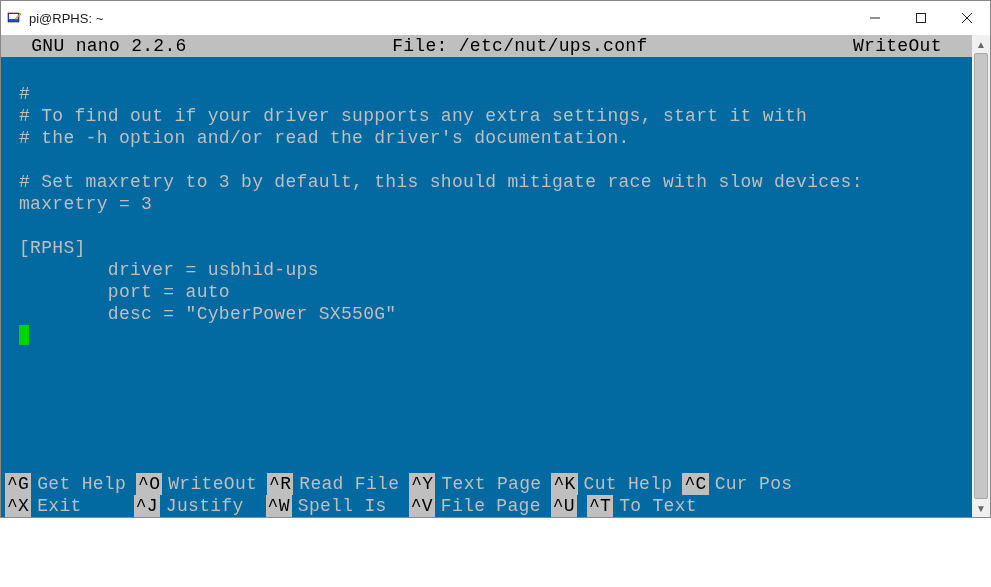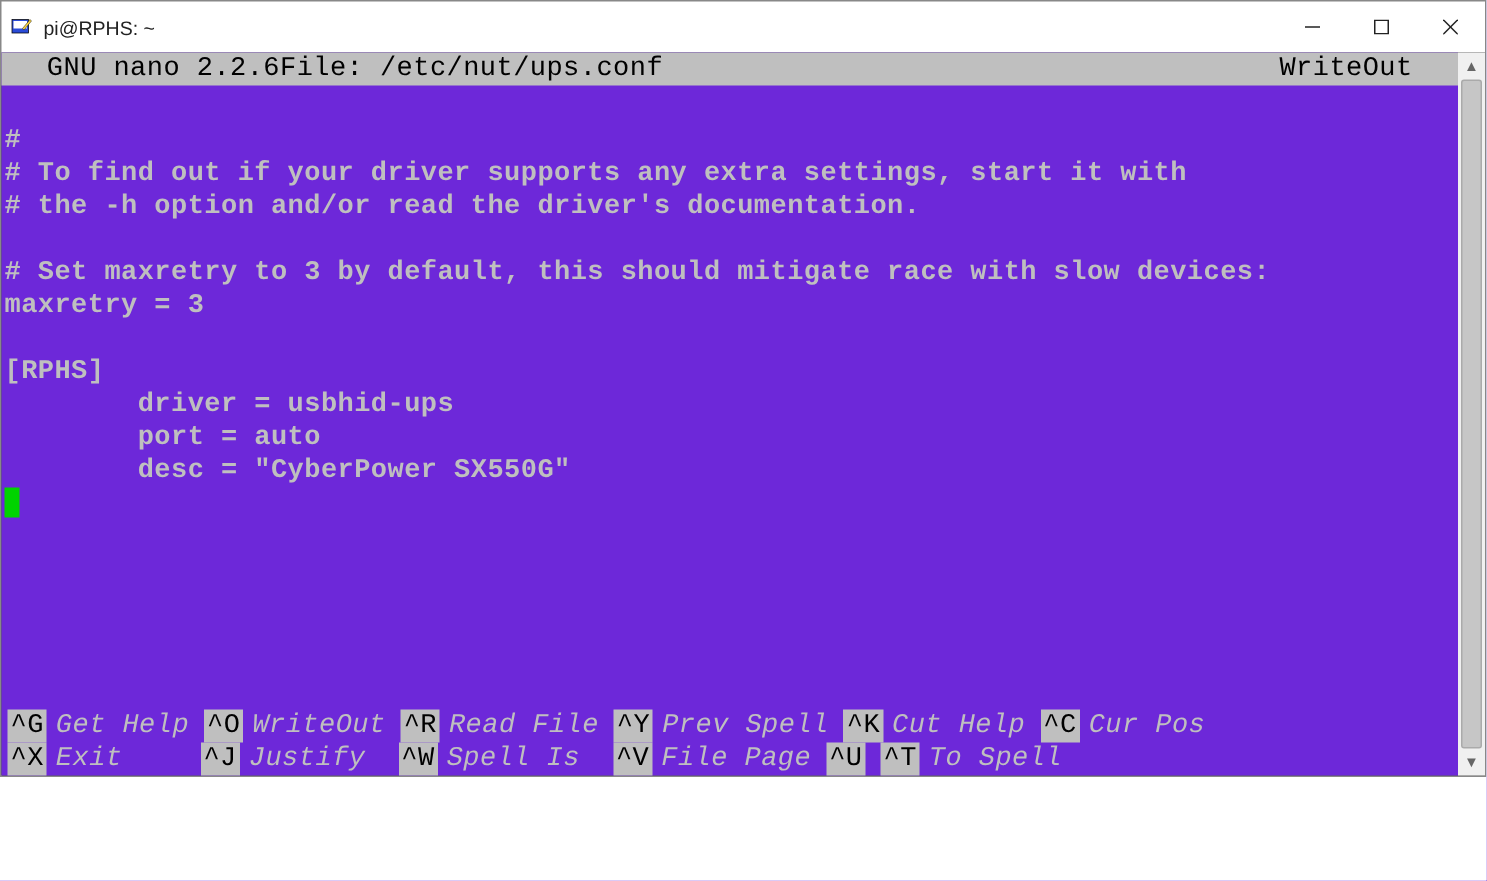--- a/index.html
+++ b/index.html
@@ -40,44 +40,43 @@
   }
 
   .client {
     flex: 1;
     display: flex;
     background: #000;
     position: relative;
   }
   .terminal {
     flex: 1;
-    background: #6d28d9;
+    background: #0369a1;
     color: #bfbfbf;
     font-family: "Consolas", "Courier New", monospace;
     font-size: 18px;
     line-height: 22px;
     letter-spacing: 0.3px;
     position: relative;
   }
   .nanobar {
     background: #bfbfbf;
     color: #000;
     display: flex;
     padding: 0 8px;
     height: 22px;
     align-items: center;
     white-space: pre;
   }
   .nanobar .left { flex: 0 0 auto; }
-  .nanobar .center { flex: 1; }
+  .nanobar .center { flex: 1; text-align: center; }
   .nanobar .right { flex: 0 0 auto; }
   .editor {
-    padding: 4px 6px 0 2px;
+    padding: 4px 6px 0 18px;
     white-space: pre;
-    font-weight: bold;
   }
   .cursor {
     display: inline-block;
     width: 10px; height: 20px;
     background: #00d400;
     vertical-align: -3px;
   }
   .shortcuts {
     position: absolute;
     bottom: 0; left: 0; right: 0;
@@ -97,21 +96,21 @@
     display: flex;
     align-items: center;
     margin-right: 10px;
   }
   .key {
     background: #bfbfbf;
     color: #000;
     padding: 0 2px;
     display: inline-block;
   }
-  .lbl { margin-left: 6px; font-style: italic; }
+  .lbl { margin-left: 6px; }
 
   .scrollbar {
     width: 18px;
     background: #f0f0f0;
     display: flex; flex-direction: column;
   }
   .sb-btn {
     height: 18px;
     display: flex; align-items: center; justify-content: center;
     color: #666;
@@ -181,31 +180,31 @@
 <span>        port = auto</span>
 <span>        desc = "CyberPower SX550G"</span>
 <span class="cursor"></span>
 </div>
 
       <div class="shortcuts">
         <div class="row">
           <span class="sc"><span class="key">^G</span><span class="lbl">Get Help</span></span>
           <span class="sc"><span class="key">^O</span><span class="lbl">WriteOut</span></span>
           <span class="sc"><span class="key">^R</span><span class="lbl">Read File</span></span>
-          <span class="sc"><span class="key">^Y</span><span class="lbl">Prev Spell</span></span>
+          <span class="sc"><span class="key">^Y</span><span class="lbl">Text Page</span></span>
           <span class="sc"><span class="key">^K</span><span class="lbl">Cut Help</span></span>
           <span class="sc"><span class="key">^C</span><span class="lbl">Cur Pos</span></span>
         </div>
         <div class="row">
           <span class="sc"><span class="key">^X</span><span class="lbl">Exit</span></span>
           <span class="sc" style="margin-left:42px"><span class="key">^J</span><span class="lbl">Justify</span></span>
           <span class="sc" style="margin-left:12px"><span class="key">^W</span><span class="lbl">Spell Is</span></span>
           <span class="sc" style="margin-left:12px"><span class="key">^V</span><span class="lbl">File Page</span></span>
           <span class="sc"><span class="key">^U</span></span>
-          <span class="sc"><span class="key">^T</span><span class="lbl">To Spell</span></span>
+          <span class="sc"><span class="key">^T</span><span class="lbl">To Text</span></span>
         </div>
       </div>
     </div>
 
     <div class="scrollbar">
       <div class="sb-btn">▲</div>
       <div class="sb-track">
         <div class="sb-thumb"></div>
       </div>
       <div class="sb-btn">▼</div>

